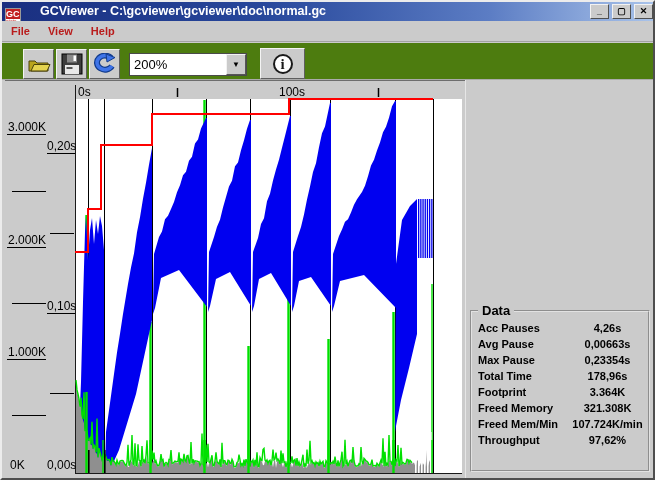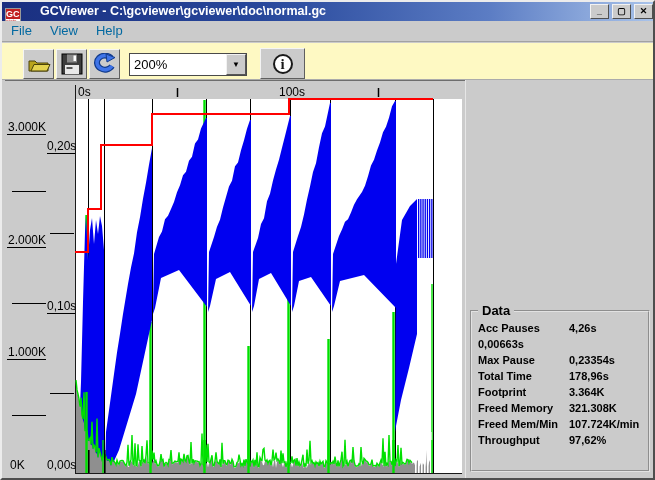--- a/index.html
+++ b/index.html
@@ -15,22 +15,22 @@
     display:flex;align-items:center;}
   .app-icon{position:absolute;left:3px;top:6px;width:16px;height:32px;background:#fff;
     border:1px solid #999;text-align:left;line-height:9px;overflow:hidden;}
   .app-icon .gc{display:block;background:#c22121;color:#fff;font-weight:bold;font-size:9px;height:10px;line-height:10px;}
   .app-icon .st{display:block;color:#c22121;font-size:5px;line-height:4px;}
   .title-text{position:absolute;left:24px;top:2px;color:#fff;font-weight:bold;font-size:12.5px;white-space:nowrap;margin-left:14px;}
   .winbtn{position:absolute;top:2px;width:19px;height:15px;background:#cbcbcb;
     border-top:1px solid #f2f2f2;border-left:1px solid #f2f2f2;border-right:1px solid #4f4f4f;border-bottom:1px solid #4f4f4f;
     font-size:9px;font-weight:bold;text-align:center;line-height:13px;color:#000;cursor:default;}
   .menubar{position:absolute;left:0;top:19px;width:651px;height:21px;background:#cbcbcb;border-bottom:1px solid #a2a2a2;}
-  .menu-item{display:inline-block;padding:0 9px;font-size:13px;font-weight:normal;line-height:20px;color:#0369a1;}
-  .toolbar{position:absolute;left:0;top:41px;width:651px;height:37px;background:#fef9c3;border-bottom:1px solid #ababab;}
+  .menu-item{display:inline-block;padding:0 9px;font-size:11px;font-weight:bold;line-height:20px;color:#b91c1c;}
+  .toolbar{position:absolute;left:0;top:41px;width:651px;height:37px;background:#4d7c0f;border-bottom:1px solid #ababab;}
   .grip{position:absolute;left:5px;top:46px;width:12px;height:28px;
     background-image:radial-gradient(#fdfdfd 26%,transparent 28%),radial-gradient(#8f8f8f 26%,transparent 28%);
     background-size:4px 4px;background-position:0 0,1px 1px;}
   .tbtn{position:absolute;top:6px;width:31px;height:30px;background:#cbcbcb;
     border-top:1px solid #f4f4f4;border-left:1px solid #f4f4f4;border-right:1px solid #5f5f5f;border-bottom:1px solid #5f5f5f;
     display:flex;align-items:center;justify-content:center;}
   .combo{position:absolute;left:127px;top:10px;width:118px;height:23px;border:1px solid #4a4a4a;display:flex;}
   .combo-field{width:96px;height:21px;background:#fff;font-size:13px;line-height:21px;padding-left:4px;color:#000;}
   .combo-btn{width:20px;height:21px;background:#cbcbcb;
     border-top:1px solid #f2f2f2;border-left:1px solid #f2f2f2;border-right:1px solid #565656;border-bottom:1px solid #565656;
@@ -41,21 +41,21 @@
   .info-glyph{width:20px;height:20px;border:2px solid #1a1a1a;border-radius:50%;
     font-family:"Liberation Serif",serif;font-weight:bold;font-size:15px;line-height:17px;text-align:center;color:#1a1a1a;background:#fff;}
   .chart-area{position:absolute;left:3px;top:78px;width:460px;height:398px;background:#cbcbcb;border-top:1px solid #6e6e6e;}
   .right-panel{position:absolute;left:463px;top:78px;width:220px;height:398px;background:#cbcbcb;border-left:1px solid #e6e6e6;}
   .data-box{position:absolute;left:4px;top:230px;width:180px;height:162px;
     border:2px groove #e2e2e2;}
   .data-title{position:absolute;left:6px;top:-9px;background:#cbcbcb;padding:0 4px;font-size:13px;font-weight:bold;color:#000;}
   .data-rows{position:absolute;left:6px;top:10px;width:168px;}
   .data-row{display:flex;height:16px;font-size:11px;font-weight:bold;color:#000;}
   .data-row .lbl{width:91px;}
-  .data-row .val{flex:1;}
+  .data-row .val{flex:1;text-align:center;}
   svg text{font-family:"Liberation Sans",sans-serif;}
 </style>
 </head>
 <body>
 
 <div class="window">
 
   <div class="titlebar">
     <span class="app-icon">
       <span class="gc">GC</span>
@@ -214,20 +214,21 @@
 
   <div class="right-panel">
     <div class="data-box">
       <span class="data-title">Data</span>
       <div class="data-rows">
           <div class="data-row">
             <span class="lbl">Acc Pauses</span>
             <span class="val">4,26s</span>
           </div>
           <div class="data-row">
+            <span class="lbl">Avg Pause</span>
             <span class="val">0,00663s</span>
           </div>
           <div class="data-row">
             <span class="lbl">Max Pause</span>
             <span class="val">0,23354s</span>
           </div>
           <div class="data-row">
             <span class="lbl">Total Time</span>
             <span class="val">178,96s</span>
           </div>

